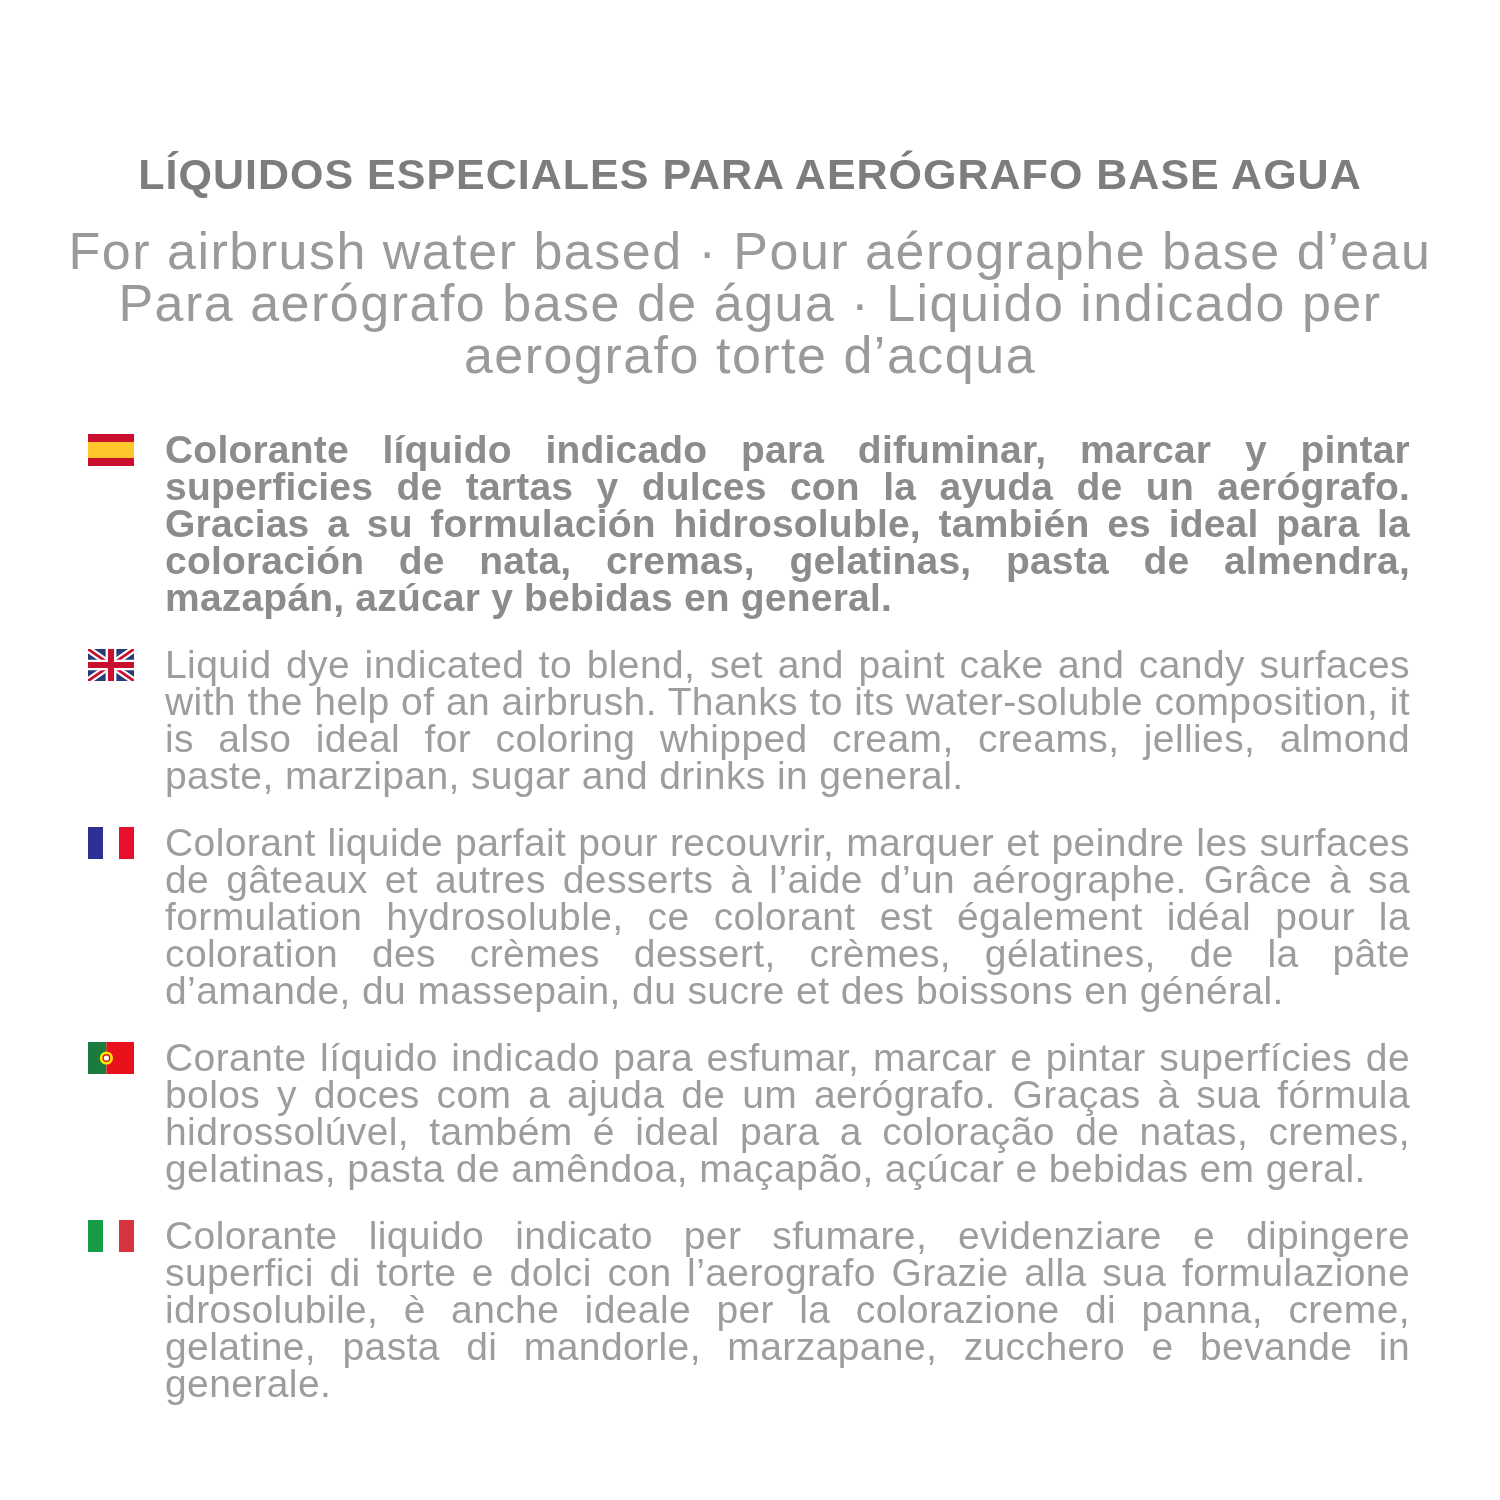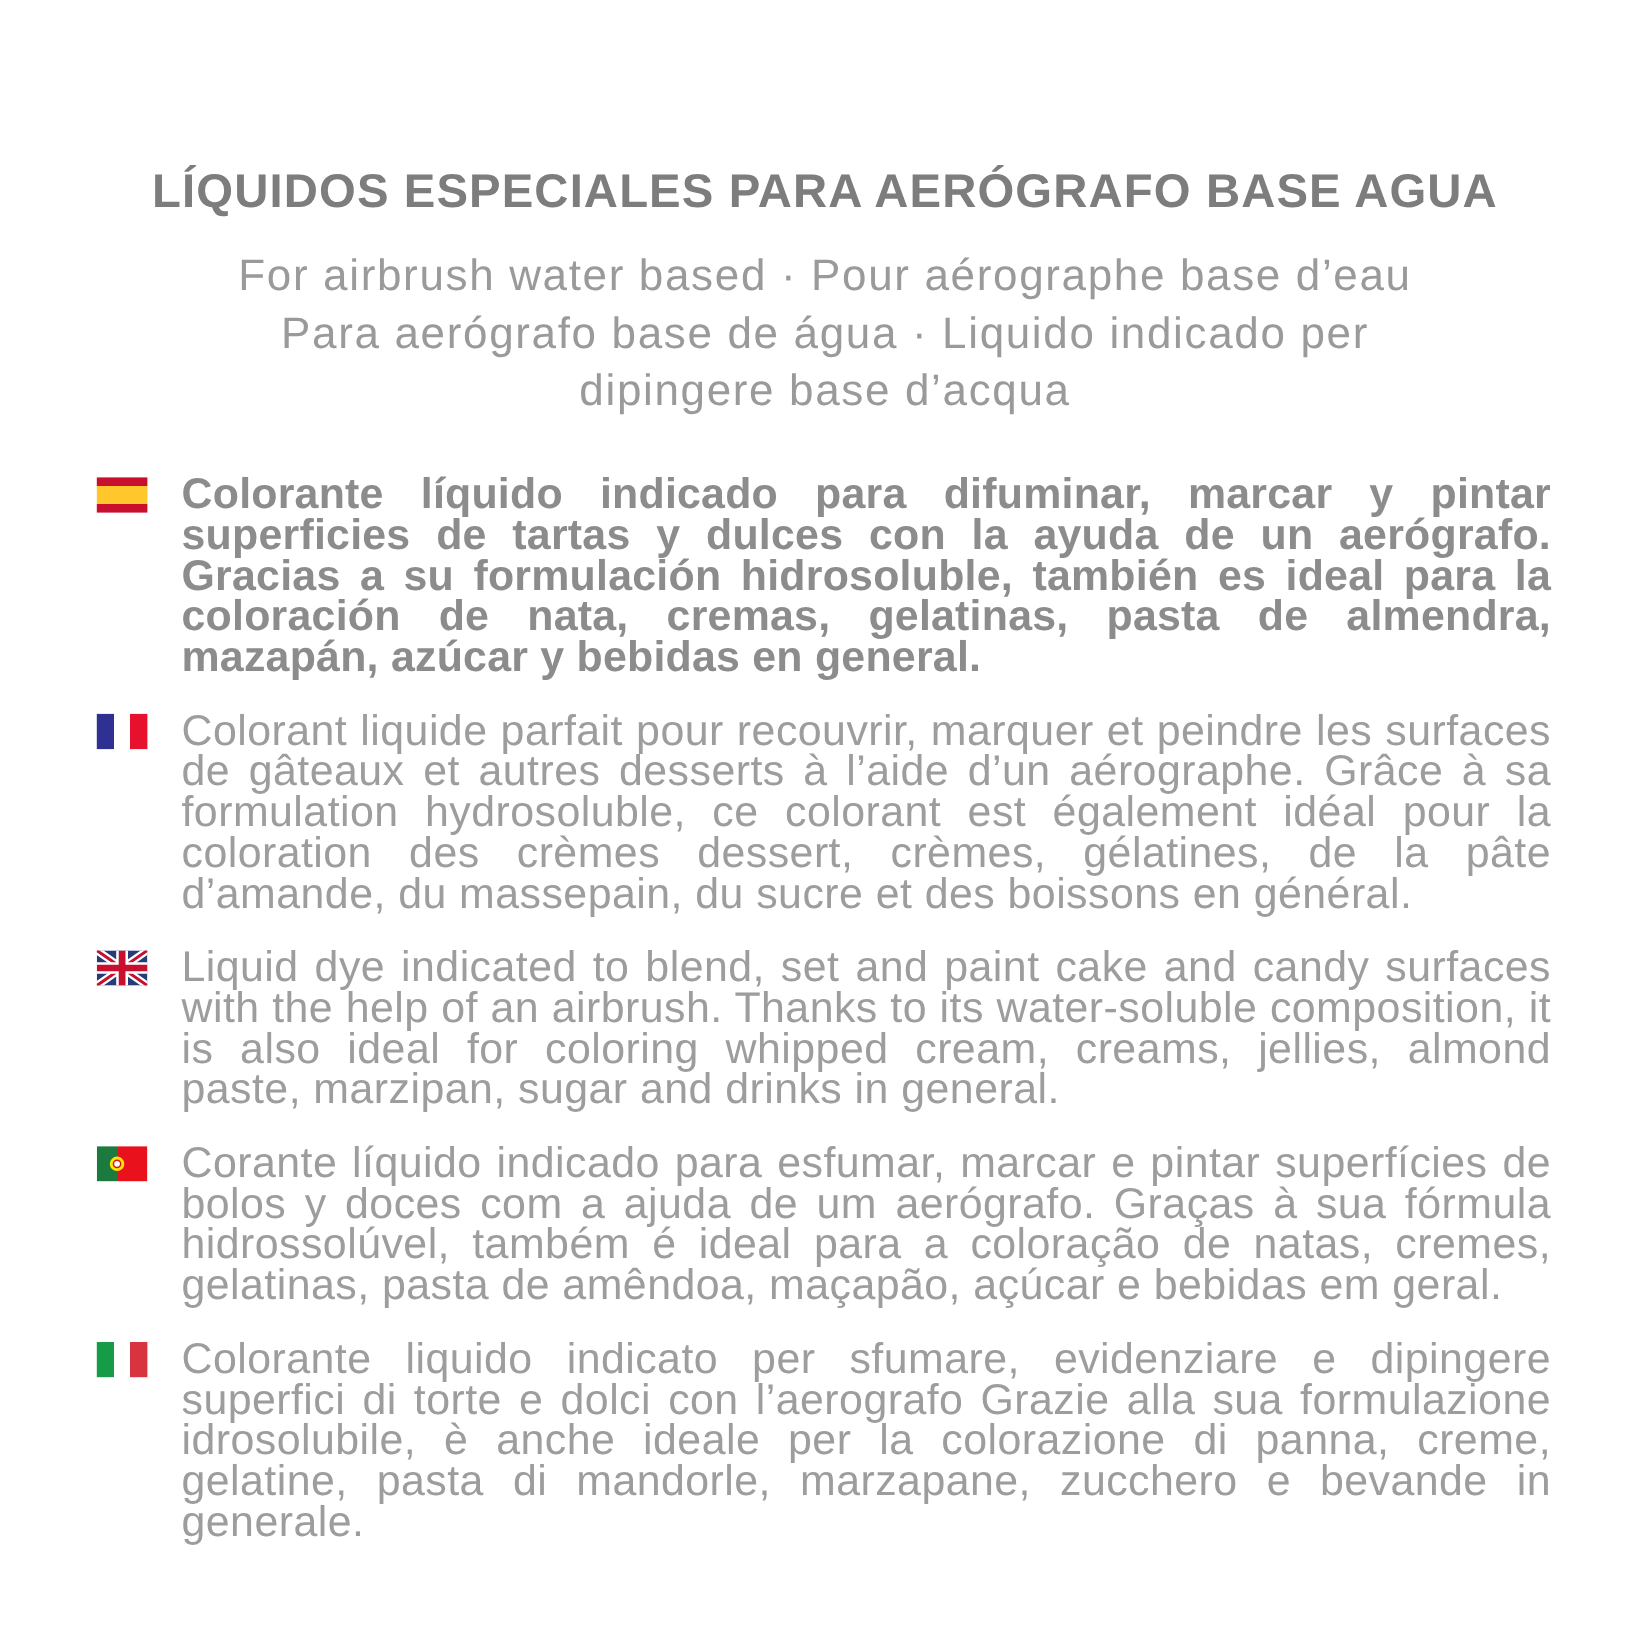--- a/index.html
+++ b/index.html
@@ -13,21 +13,21 @@
     text-align: center;
     font-size: 43px;
     font-weight: 700;
     letter-spacing: 1px;
     color: var(--title_color, #7d7d7d);
   }
   .subtitle {
     margin-top: 26px;
     margin-bottom: 50px;
     text-align: center;
-    font-size: 40px;
+    font-size: 52px;
     line-height: 52px;
     letter-spacing: 1.5px;
     color: var(--subtitle_color, #9a9a9a);
   }
   .paragraphs { margin: 0 90px 0 88px; }
   .row { display: flex; align-items: flex-start; margin-bottom: 30px; }
   .flag {
     flex: 0 0 46px; width: 46px; height: 32px; margin-top: 3px;
     position: relative; display: block;
   }
@@ -62,46 +62,46 @@
 </head>
 <body>
 
 <div class="canvas">
 
   <div class="title">LÍQUIDOS ESPECIALES PARA AERÓGRAFO BASE AGUA</div>
 
   <div class="subtitle">
     <div>For airbrush water based · Pour aérographe base d’eau</div>
     <div>Para aerógrafo base de água · Liquido indicado per</div>
-    <div>dipingere base d’acqua</div>
+    <div>aerografo torte d’acqua</div>
   </div>
 
   <div class="paragraphs">
 
     <div class="row row-es">
       <span class="flag flag-es"></span>
       <div class="text">Colorante líquido indicado para difuminar, marcar y pintar superficies de tartas y dulces con la ayuda de un aerógrafo. Gracias a su formulación hidrosoluble, también es ideal para la coloración de nata, cremas, gelatinas, pasta de almendra, mazapán, azúcar y bebidas en general.</div>
-    </div>
-
-    <div class="row">
-      <span class="flag flag-fr"></span>
-      <div class="text">Colorant liquide parfait pour recouvrir, marquer et peindre les surfaces de gâteaux et autres desserts à l’aide d’un aérographe. Grâce à sa formulation hydrosoluble, ce colorant est également idéal pour la coloration des crèmes dessert, crèmes, gélatines, de la pâte d’amande, du massepain, du sucre et des boissons en général.</div>
     </div>
 
     <div class="row">
       <span class="flag">
         <svg viewBox="0 0 60 42" preserveAspectRatio="none" aria-hidden="true">
           <rect width="60" height="42" fill="#263c77"></rect>
           <path d="M0,0 L60,42 M60,0 L0,42" stroke="#ffffff" stroke-width="9"></path>
           <path d="M0,0 L60,42 M60,0 L0,42" stroke="#c8102e" stroke-width="3.5"></path>
           <path d="M30,0 V42 M0,21 H60" stroke="#ffffff" stroke-width="14"></path>
           <path d="M30,0 V42 M0,21 H60" stroke="#c8102e" stroke-width="8"></path>
         </svg>
       </span>
       <div class="text">Liquid dye indicated to blend, set and paint cake and candy surfaces with the help of an airbrush. Thanks to its water-soluble composition, it is also ideal for coloring whipped cream, creams, jellies, almond paste, marzipan, sugar and drinks in general.</div>
+    </div>
+
+    <div class="row">
+      <span class="flag flag-fr"></span>
+      <div class="text">Colorant liquide parfait pour recouvrir, marquer et peindre les surfaces de gâteaux et autres desserts à l’aide d’un aérographe. Grâce à sa formulation hydrosoluble, ce colorant est également idéal pour la coloration des crèmes dessert, crèmes, gélatines, de la pâte d’amande, du massepain, du sucre et des boissons en général.</div>
     </div>
 
     <div class="row">
       <span class="flag">
         <svg viewBox="0 0 46 32" preserveAspectRatio="none" aria-hidden="true">
           <rect width="18.4" height="32" fill="#1b7a3d"></rect>
           <rect x="18.4" width="27.6" height="32" fill="#e8111c"></rect>
           <circle cx="18.4" cy="16" r="6.6" fill="#ffe600"></circle>
           <circle cx="18.4" cy="16" r="3.3" fill="#ffffff" stroke="#d7141a" stroke-width="1.4"></circle>
         </svg>

